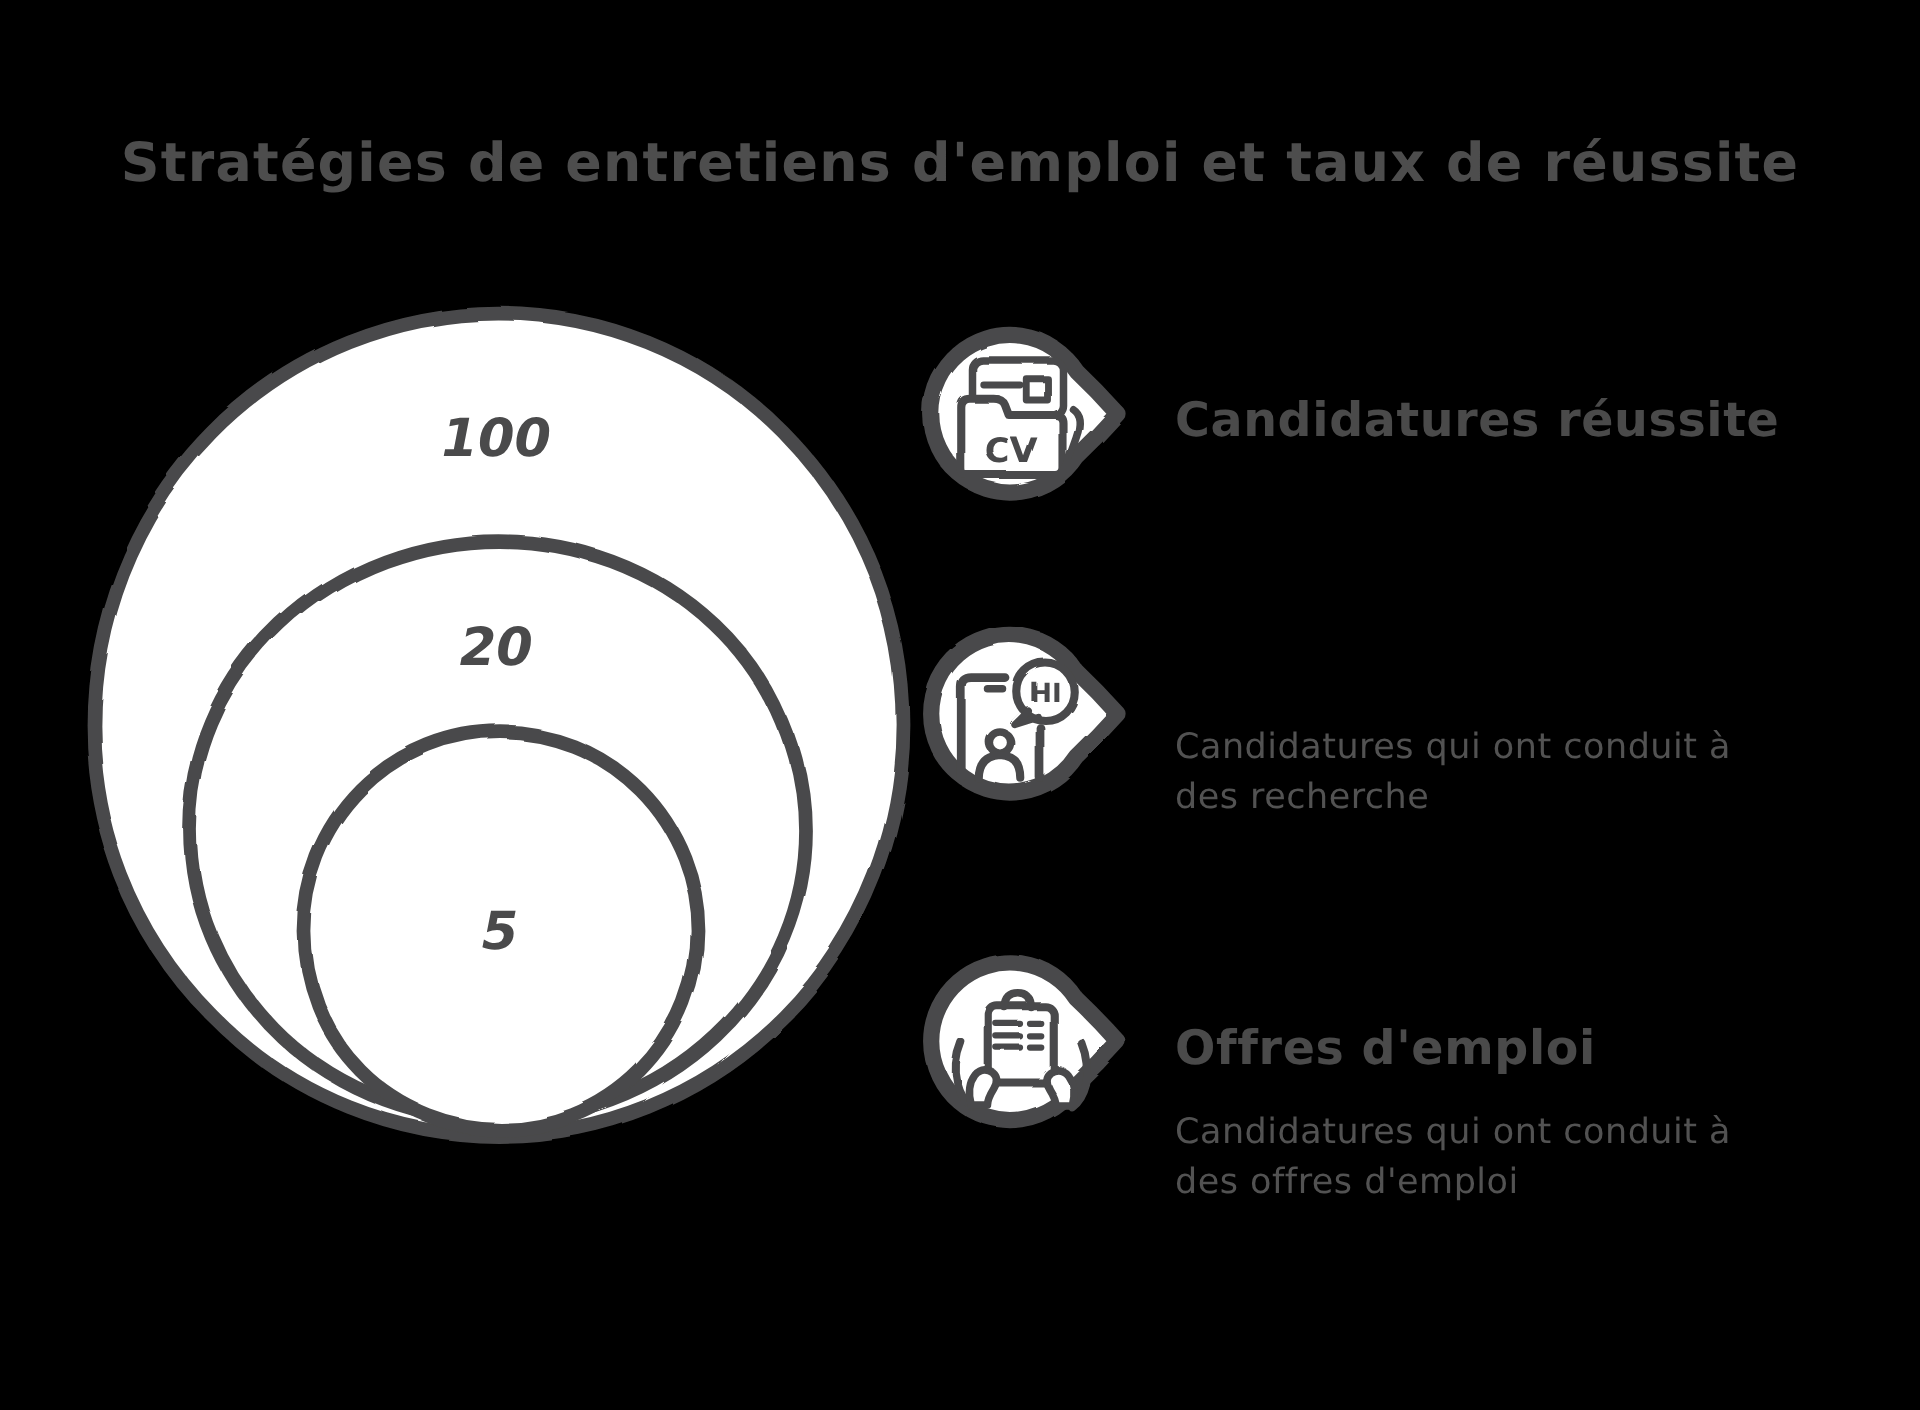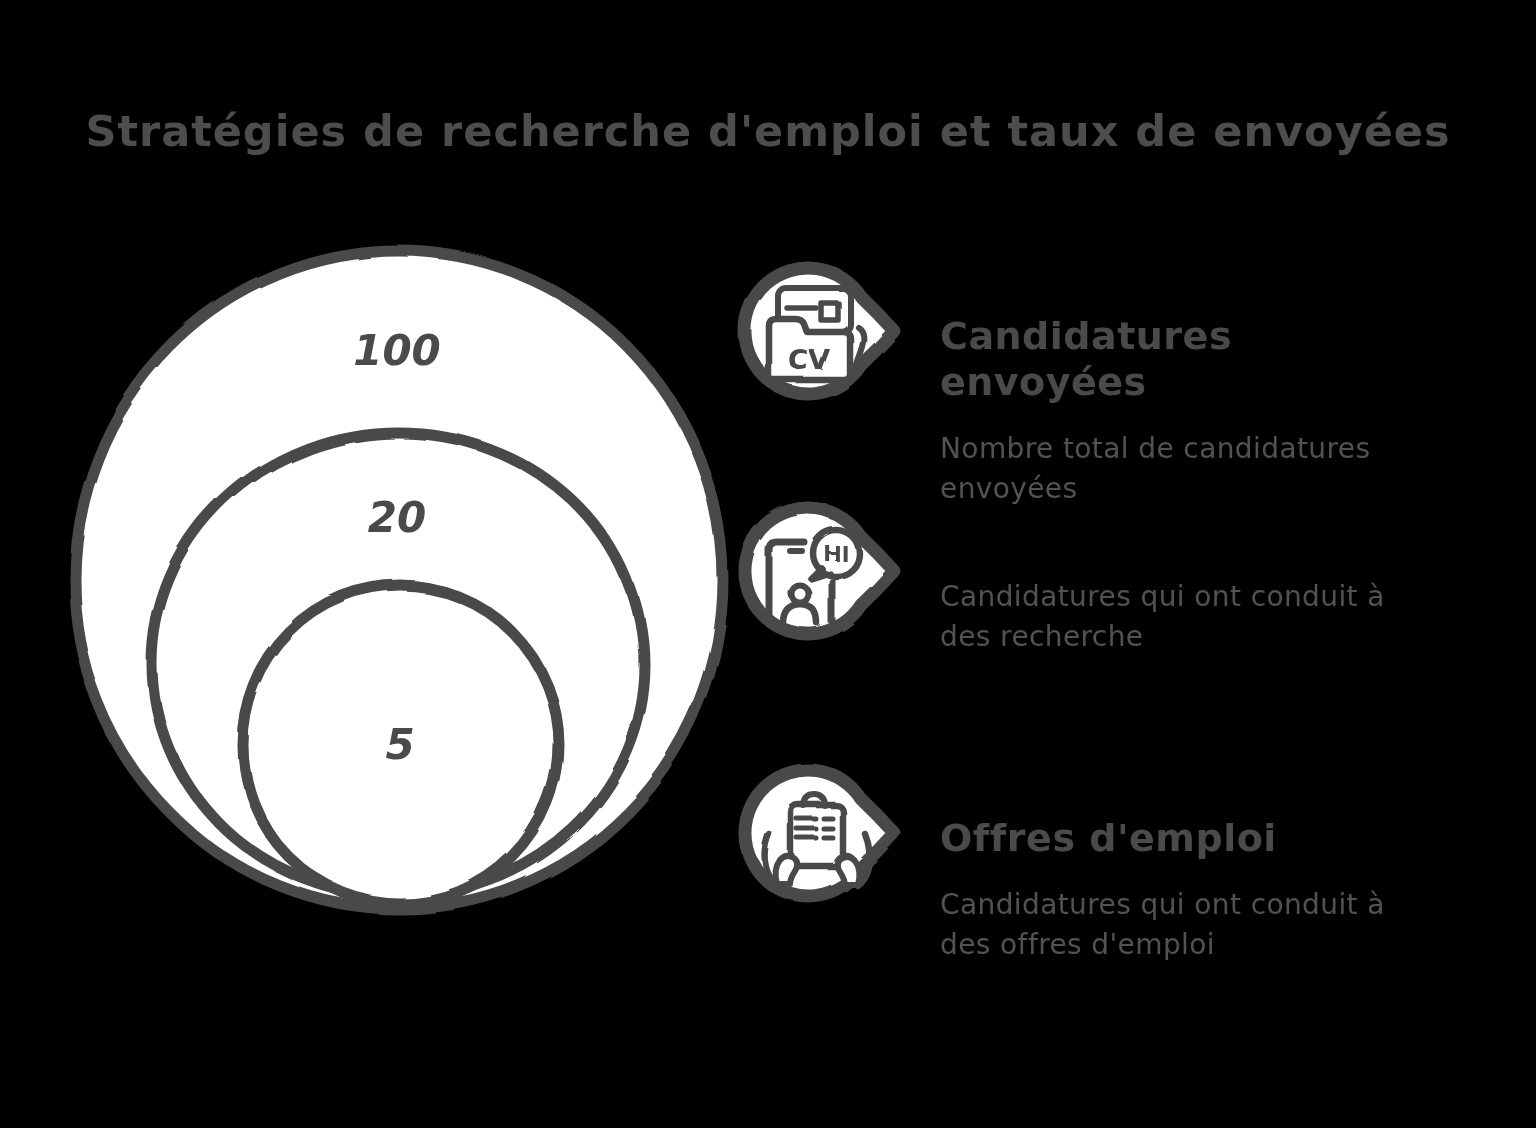--- a/index.html
+++ b/index.html
@@ -15,21 +15,21 @@
   .bubble{position:absolute;left:0;top:0;}
   .txt{position:absolute;left:214px;top:60px;width:510px;}
   .txt h2{margin:0;font-size:38px;line-height:46px;font-weight:bold;color:#4a4a4a;letter-spacing:.5px;}
   .txt p{margin:24px 0 0 0;font-size:28px;line-height:40px;color:#525252;width:480px;letter-spacing:.4px;}
 </style>
 </head>
 <body>
 
 <div class="stage">
 
-  <h1 class="title">Stratégies de recherche d'emploi et taux de envoyées</h1>
+  <h1 class="title">Stratégies de entretiens d'emploi et taux de réussite</h1>
 
   <svg class="venn-svg" width="760" height="700" viewBox="0 0 760 700">
     <defs>
       <filter id="wob0" x="-15%" y="-15%" width="130%" height="130%">
         <feTurbulence type="fractalNoise" baseFrequency="0.008" numOctaves="2" seed="11" result="n"></feTurbulence>
         <feDisplacementMap in="SourceGraphic" in2="n" scale="9"></feDisplacementMap>
       </filter>
     </defs>
     <g filter="url(#wob0)" fill="#ffffff" stroke="#4a4a4b" stroke-width="11">
       <ellipse cx="378" cy="349" rx="324" ry="329"></ellipse>
@@ -57,22 +57,21 @@
             <rect x="52" y="35" width="72" height="44" rx="8"></rect>
             <path d="M 61 55 H 90 M 61 66 H 72" stroke-width="5.5"></path>
             <rect x="95" y="50" width="17" height="17" stroke-width="5.5"></rect>
             <path d="M 47 127 Q 43 127 43 122 L 43 73 Q 43 66 50 66 L 69 66 Q 76 66 78 71 L 81 79 L 118 79 Q 124 79 124 85 L 124 121 Q 124 127 118 127 Z" fill="#ffffff" stroke-width="6.5"></path>
             <path d="M 132 74 Q 141 80 135 97 Q 130 113 123 127"></path>
           </g>
           <text x="83" y="117" font-size="28" font-weight="bold" fill="#4a4a4b" text-anchor="middle">CV</text>
         </g>
       </svg>
       <div class="txt">
-        <h2>Candidatures envoyées</h2>
-        <p>Nombre total de candidatures envoyées</p>
+        <h2>Candidatures réussite</h2>
       </div>
     </div>
 
     <div class="row row-2">
       <svg class="bubble" width="190" height="170" viewBox="0 0 190 170">
         <defs>
           <filter id="wob2" x="-15%" y="-15%" width="130%" height="130%">
             <feTurbulence type="fractalNoise" baseFrequency="0.02" numOctaves="2" seed="8" result="n"></feTurbulence>
             <feDisplacementMap in="SourceGraphic" in2="n" scale="4"></feDisplacementMap>
           </filter>

